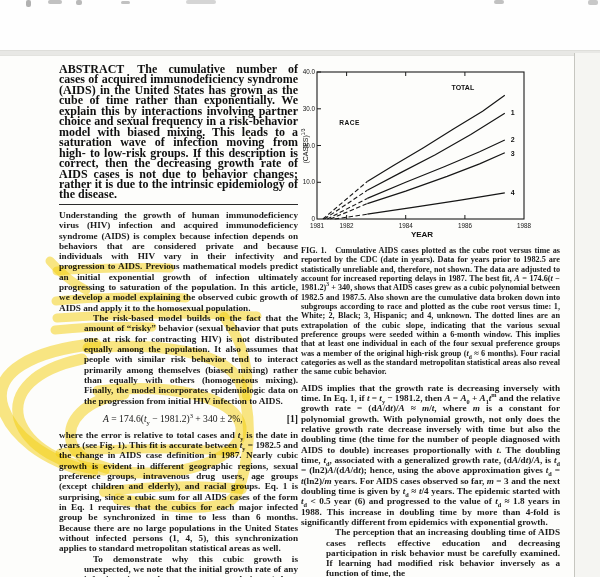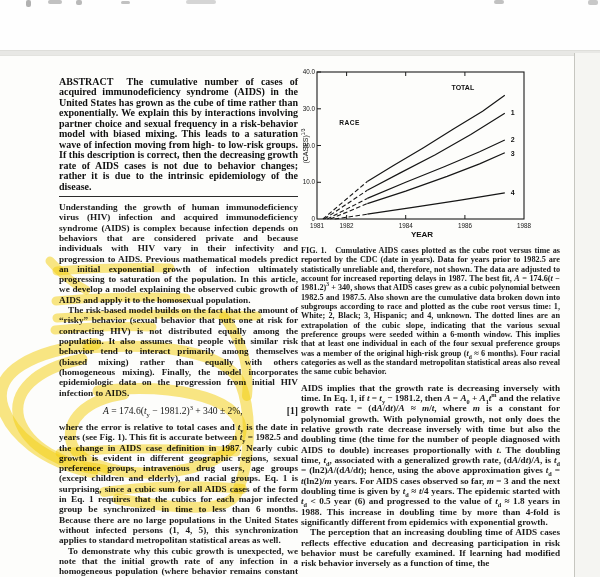--- a/index.html
+++ b/index.html
@@ -12,25 +12,25 @@
   .band { position:absolute; top:50px; left:0; width:600px; height:4px;
           background:#e8e8e5; border-top:1px solid #dededa; border-bottom:1px solid #e3e3df; }
   .edge-line { position:absolute; top:53px; bottom:0; left:574px; width:1px; background:#c6c6c0; }
   .edge-strip { position:absolute; top:53px; bottom:0; left:575px; width:25px; background:#f5f5f2; }
   .smudge { position:absolute; background:#777; opacity:.45; border-radius:2px; }
 
   .col-left  { position:absolute; left:59px;  top:64px; width:239px; }
   .col-right { position:absolute; left:301px; top:64px; width:259px; }
 
   p { margin:0; text-align:justify; color:#1b1b1b;font-weight:bold; }
-  .abstract { font-weight:bold; font-size:10px; line-height:10.45px; color:#101010;margin-top:13px; }
+  .abstract { font-weight:bold; font-size:12px; line-height:10.45px; color:#101010; }
   .abs-gap { display:inline-block; width:13px; }
   .rule { border-top:1.6px solid #2b2b2b; margin:4px 0 5px 0; }
   .body { font-size:9.2px; line-height:10.32px; }
-  .ind { text-indent:9px; }
+  .ind { text-indent:9px;margin-left:25px; }
   sub, sup { font-size:68%; line-height:0; }
   .equation { display:flex; align-items:baseline; font-size:9.6px; margin:7px 0 6px 0; color:#161616; }
   .eq-body { flex:1; text-align:center; }
   .eq-num { font-weight:bold; }
   .caption { font-size:8.2px; line-height:9.35px; margin-top:3px; }
   .col-right .bodyA { margin-top:6px; }
 
   .tick  { font:6.3px "Liberation Sans", sans-serif; fill:#161616; }
   .slabel{ font:bold 7px "Liberation Sans", sans-serif; fill:#111; }
   .axis-title { font:bold 8px "Liberation Sans", sans-serif; fill:#111; }

